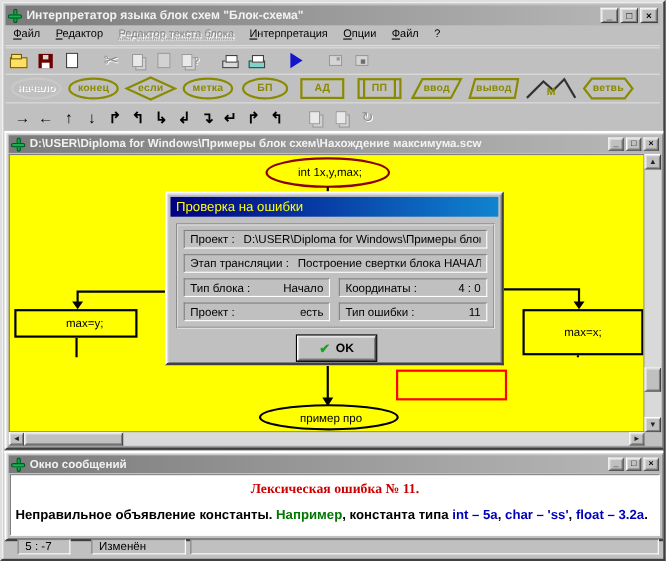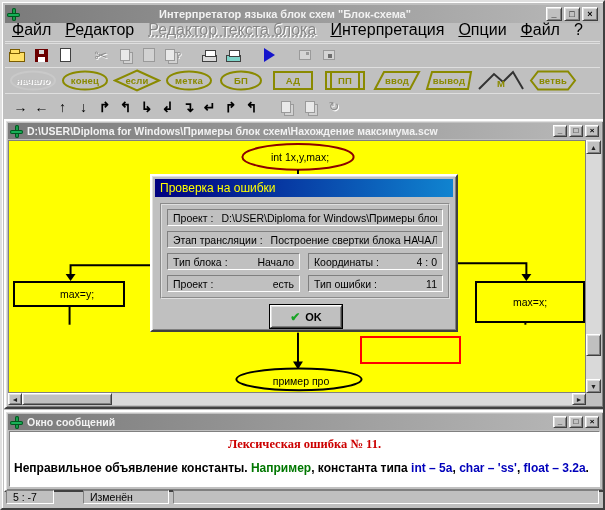--- a/index.html
+++ b/index.html
@@ -9,35 +9,35 @@
        box-shadow:inset 1px 1px 0 #fff;overflow:hidden;}
   
   .raised{border:2px solid;border-color:#ffffff #404040 #404040 #ffffff;
           box-shadow:inset 1px 1px 0 #dfdfdf, inset -1px -1px 0 #808080;background:#c0c0c0;}
   .sunk1{border:1px solid;border-color:#808080 #ffffff #ffffff #808080;}
   .btn3d{background:#c0c0c0;border:1px solid;border-color:#ffffff #404040 #404040 #ffffff;
          box-shadow:inset 1px 1px 0 #dfdfdf, inset -1px -1px 0 #808080;}
   
   .titlebar{position:absolute;left:3px;top:3px;right:3px;height:18px;
             background:linear-gradient(90deg,#7b7b7b,#b9b9b9);
-            display:flex;align-items:center;padding:0 2px;text-align:center;}
+            display:flex;align-items:center;padding:0 2px;}
   .title-text{color:#f2f2f2;font-weight:bold;font-size:11px;margin-left:4px;
               white-space:nowrap;overflow:hidden;flex:1;}
   .winbtns{display:flex;gap:2px;}
   .winbtn{width:16px;height:14px;font-size:9px;font-weight:bold;color:#000;
           display:flex;align-items:center;justify-content:center;line-height:1;}
   .winbtn.small{width:14px;height:12px;font-size:8px;}
   .clover{width:13px;height:13px;position:relative;flex:0 0 13px;}
   .clover::before{content:"";position:absolute;left:5px;top:0;width:4px;height:13px;
                   background:#15a04a;border-radius:2px;box-shadow:0 0 0 1px #04541f inset;}
   .clover::after{content:"";position:absolute;top:5px;left:0;width:13px;height:4px;
                  background:#17b057;border-radius:2px;box-shadow:0 0 0 1px #04541f inset;}
   
   .menubar{position:absolute;left:3px;top:22px;right:3px;height:18px;display:flex;
-           align-items:flex-end;font-size:16px;border-bottom:1px solid #dfdfdf;}
+           align-items:flex-start;font-size:10px;border-bottom:1px solid #dfdfdf;}
   .menu-item{display:inline-block;padding:2px 7px;color:#000;}
   .menu-item:not(.disabled)::first-letter{text-decoration:underline;}
   .menu-item.disabled{color:#868686;text-shadow:1px 1px 0 #fff;text-decoration:underline dotted;}
   
   .toolbar{position:absolute;left:3px;right:3px;display:flex;align-items:center;
            border-top:1px solid #dfdfdf;}
   .tb1{top:41px;height:23px;}
   .tb2{top:65px;height:25px;}
   .tb3{top:91px;height:26px;}
   .tbtn{width:24px;height:20px;display:flex;align-items:center;justify-content:center;position:relative;}
@@ -380,18 +380,18 @@
     </div>
     <div class="msg-client">
       <div class="msg-line1">Лексическая ошибка № 11.</div>
       <div class="msg-line2">
         <span>Неправильное объявление константы. </span><span class="c-green">Например</span><span>, константа типа </span><span class="c-blue">int – 5a</span><span>, </span><span class="c-blue">char – 'ss'</span><span>, </span><span class="c-blue">float – 3.2a</span><span>.</span>
       </div>
     </div>
   </div>
 
   <div class="statusbar">
-    <div class="sp sunk1" style="left:2px;width:48px;">5 : -7</div>
+    <div class="sp sunk1" style="left:12px;width:48px;">5 : -7</div>
     <div class="sp sunk1" style="left:79px;width:86px;">Изменён</div>
     <div class="sp sunk1" style="left:169px;right:2px;"></div>
   </div>
 
 </div>
 
 </body></html>

